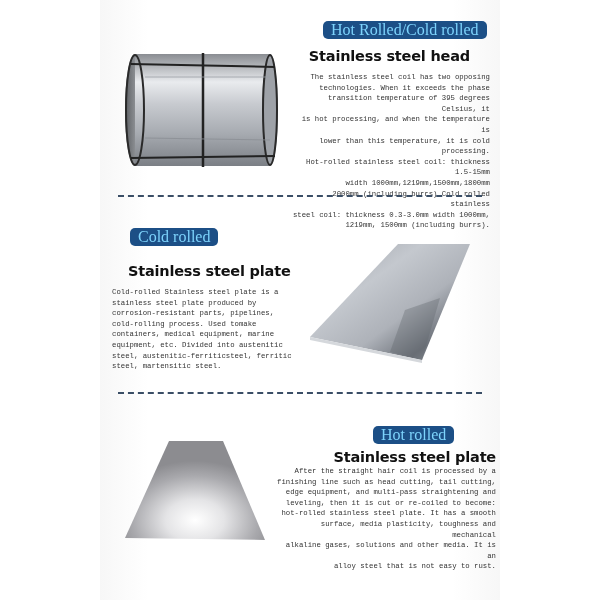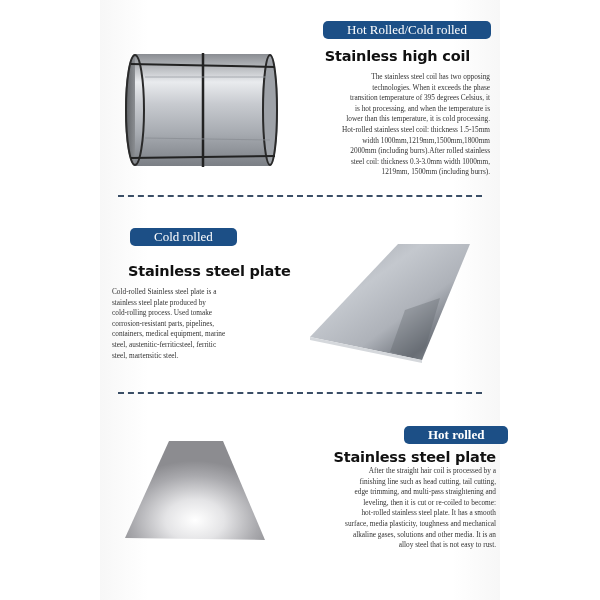--- a/index.html
+++ b/index.html
@@ -5,31 +5,31 @@
   html, body { margin: 0; padding: 0; }
   body {
     width: 600px; height: 600px; background: #ffffff; position: relative; overflow: hidden;
     font-family: "DejaVu Sans", "Liberation Sans", sans-serif; color: #222;
   }
   .page {
     position: absolute; left: 100px; top: 0; width: 400px; height: 600px;
     background: linear-gradient(to right, #f7f7f7 0%, #ffffff 12%, #ffffff 88%, #f7f7f7 100%);
   }
   .badge {
-    position: absolute; background: #1c4f86; color: #ffffff;
+    position: absolute; background: #1c4f86; color: #7dd3fc;
     font-family: "Liberation Serif", "DejaVu Serif", serif;
-    font-size: 13px; line-height: 18px; padding: 0 24px; border-radius: 5px;
+    font-size: 16px; line-height: 18px; padding: 0 8px; border-radius: 5px;
     white-space: nowrap;
   }
   .heading {
     position: absolute; font-family: "DejaVu Sans", sans-serif; font-size: 14.5px;
     font-weight: 600; color: #111; white-space: nowrap; letter-spacing: -0.2px;
   }
   .body-text {
-    position: absolute; font-family: Liberation Serif, serif; font-size: 7.3px;
+    position: absolute; font-family: Liberation Mono, monospace; font-size: 7.3px;
     line-height: 10.6px; color: #333;
   }
   .right { text-align: right; }
   .left { text-align: left; }
   .divider {
     position: absolute; left: 118px; width: 364px; height: 0;
     border-top: 2px dashed #3a4e66;
   }
   
   .coil {
@@ -37,21 +37,21 @@
   }
   .plate1 { position: absolute; left: 300px; top: 240px; width: 175px; height: 125px; }
   .plate2 { position: absolute; left: 125px; top: 435px; width: 150px; height: 115px; }
 </style>
 </head>
 <body>
 
 <div class="page"></div>
 
 <div class="badge" style="left:323px; top:21px;">Hot Rolled/Cold rolled</div>
-<div class="heading" style="right:130px; top:48px;">Stainless high coil</div>
+<div class="heading" style="right:130px; top:48px;">Stainless steel head</div>
 
 <svg class="coil" viewBox="0 0 155 120">
   <defs>
     <linearGradient id="coilBody" x1="0" y1="0" x2="0" y2="1">
       <stop offset="0" stop-color="#8a8d92"></stop>
       <stop offset="0.25" stop-color="#e9ebee"></stop>
       <stop offset="0.45" stop-color="#c7cacf"></stop>
       <stop offset="0.7" stop-color="#a8acb2"></stop>
       <stop offset="1" stop-color="#7b7f85"></stop>
     </linearGradient>
@@ -73,36 +73,37 @@
 </svg>
 
 <div class="body-text right" style="right:110px; top:72px; width:200px;">
   <div>The stainless steel coil has two opposing</div>
   <div>technologies. When it exceeds the phase</div>
   <div>transition temperature of 395 degrees Celsius, it</div>
   <div>is hot processing, and when the temperature is</div>
   <div>lower than this temperature, it is cold processing.</div>
   <div>Hot-rolled stainless steel coil: thickness 1.5-15mm</div>
   <div>width 1000mm,1219mm,1500mm,1800mm</div>
-  <div>2000mm (including burrs).After rolled stainless</div>
+  <div>2000mm (including burrs).Cold rolled stainless</div>
   <div>steel coil: thickness 0.3-3.0mm width 1000mm,</div>
   <div>1219mm, 1500mm (including burrs).</div>
 </div>
 
 <div class="divider" style="top:195px;"></div>
 
 <div class="badge" style="left:130px; top:228px;">Cold rolled</div>
 <div class="heading" style="left:128px; top:263px;">Stainless steel plate</div>
 
 <div class="body-text left" style="left:112px; top:287px; width:180px;">
   <div>Cold-rolled  Stainless steel plate is a</div>
   <div>stainless steel plate produced by</div>
+  <div>corrosion-resistant parts, pipelines,</div>
   <div>cold-rolling process. Used tomake</div>
-  <div>corrosion-resistant parts, pipelines,</div>
   <div>containers, medical equipment, marine</div>
+  <div>equipment, etc. Divided into austenitic</div>
   <div>steel, austenitic-ferriticsteel, ferritic</div>
   <div>steel, martensitic steel.</div>
 </div>
 
 <svg class="plate1" viewBox="0 0 175 125">
   <defs>
     <linearGradient id="plateGrad1" x1="0" y1="0" x2="1" y2="1">
       <stop offset="0" stop-color="#9a9ea6"></stop>
       <stop offset="0.35" stop-color="#c4c8ce"></stop>
       <stop offset="0.6" stop-color="#aeb2b9"></stop>
@@ -110,37 +111,37 @@
       <stop offset="1" stop-color="#b9bdc3"></stop>
     </linearGradient>
   </defs>
   <polygon points="98,4 170,4 122,120 10,97" fill="url(#plateGrad1)"></polygon>
   <polygon points="10,97 122,120 122,123 10,100" fill="#d5d8dc"></polygon>
   <polygon points="105,70 140,58 122,120 90,112" fill="#5f646b" opacity="0.35"></polygon>
 </svg>
 
 <div class="divider" style="top:392px;"></div>
 
-<div class="badge" style="left:404px; top:426px;font-weight:bold;">Hot rolled</div>
+<div class="badge" style="left:373px; top:426px;">Hot rolled</div>
 <div class="heading" style="right:104px; top:449px;">Stainless steel plate</div>
 
 <svg class="plate2" viewBox="0 0 150 115">
   <defs>
     <radialGradient id="plateGrad2" cx="0.5" cy="0.8" r="0.6">
       <stop offset="0" stop-color="#ffffff"></stop>
       <stop offset="0.35" stop-color="#e4e4e6"></stop>
       <stop offset="0.75" stop-color="#a9a9ad"></stop>
       <stop offset="1" stop-color="#8c8c90"></stop>
     </radialGradient>
   </defs>
   <polygon points="44,6 98,6 140,105 0,103" fill="url(#plateGrad2)"></polygon>
 </svg>
 
 <div class="body-text right" style="right:104px; top:466px; width:220px;">
   <div>After the straight hair coil is processed by a</div>
   <div>finishing line such as head cutting, tail cutting,</div>
-  <div>edge trimming, and multi-pass straightening and</div>
+  <div>edge equipment, and multi-pass straightening and</div>
   <div>leveling, then it is cut or re-coiled to become:</div>
   <div>hot-rolled stainless steel plate. It has a smooth</div>
   <div>surface, media plasticity, toughness and mechanical</div>
   <div>alkaline gases, solutions and other media. It is an</div>
   <div>alloy steel that is not easy to rust.</div>
 </div>
 
 </body></html>

